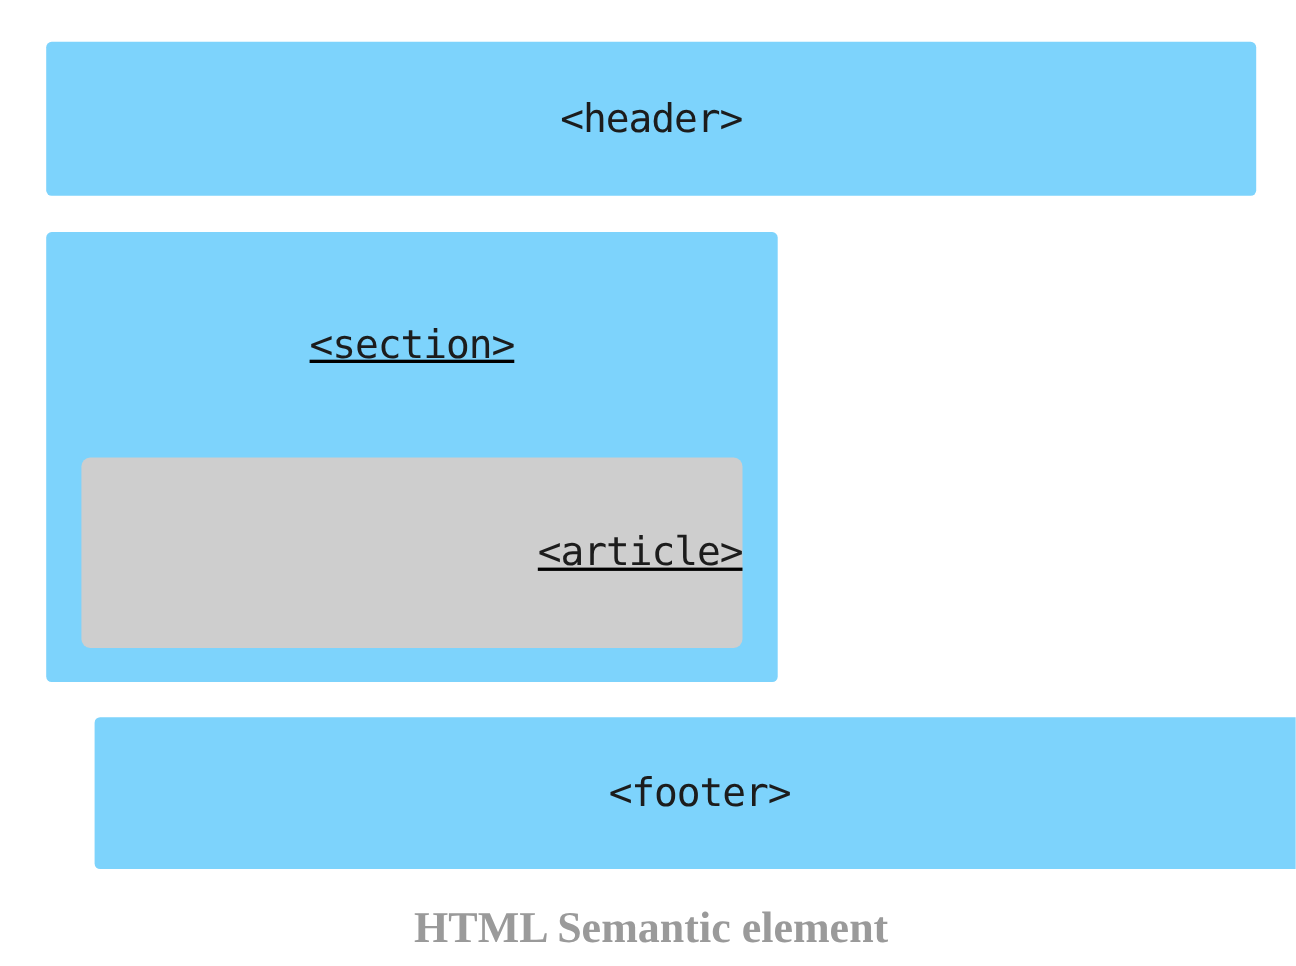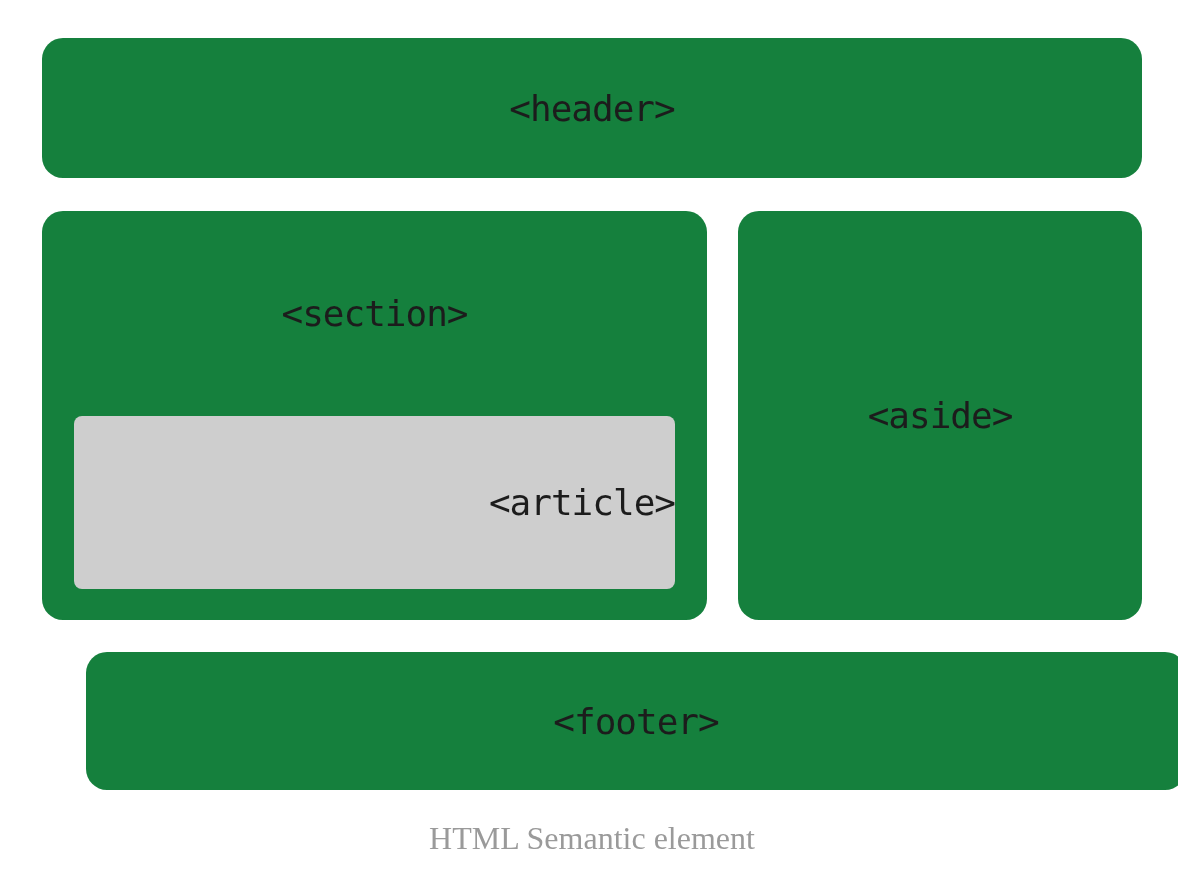--- a/index.html
+++ b/index.html
@@ -12,22 +12,22 @@
   }
   .canvas {
     position: relative;
     width: 1178px;
     height: 878px;
     background: #ffffff;
     overflow: hidden;
   }
   .box {
     position: absolute;
-    background: #15803d;
-    border-radius: 21px;
+    background: #7dd3fc;
+    border-radius: 5px;
     display: flex;
     align-items: center;
     justify-content: center;
   }
   .box-label {
     font-family: "DejaVu Sans Mono", monospace;
     font-size: 36px;
     font-weight: 400;
     color: #1c1c1c;
     letter-spacing: -1px;
@@ -42,20 +42,21 @@
   .section-box {
     left: 42px;
     top: 211px;
     width: 665px;
     height: 409px;
     flex-direction: column;
     align-items: stretch;
     justify-content: flex-start;
     padding: 0;
     box-sizing: border-box;
+    text-decoration: underline;
   }
   .section-label-area {
     flex: 1 1 auto;
     display: flex;
     align-items: center;
     justify-content: center;
   }
   .article-box {
     flex: 0 0 auto;
     margin: 0 32px 31px 32px;
@@ -79,22 +80,22 @@
     height: 138px;
     margin-left: 44px;
   }
   .caption {
     position: absolute;
     left: 42px;
     top: 819px;
     width: 1100px;
     text-align: center;
     font-family: "Liberation Serif", "DejaVu Serif", serif;
-    font-size: 32px;
-    font-weight: 400;
+    font-size: 40px;
+    font-weight: 700;
     color: #9a9a9a;
     line-height: 1.2;
   }
 </style>
 </head>
 <body>
 
 <div class="canvas">
 
   <div class="box header-box">
@@ -103,23 +104,20 @@
 
   <div class="box section-box">
     <div class="section-label-area">
       <span class="box-label">&lt;section&gt;</span>
     </div>
     <div class="article-box">
       <span class="box-label">&lt;article&gt;</span>
     </div>
   </div>
 
-  <div class="box aside-box">
-    <span class="box-label">&lt;aside&gt;</span>
-  </div>
 
   <div class="box footer-box">
     <span class="box-label">&lt;footer&gt;</span>
   </div>
 
   <div class="caption">HTML Semantic element</div>
 
 </div>
 
 </body></html>

